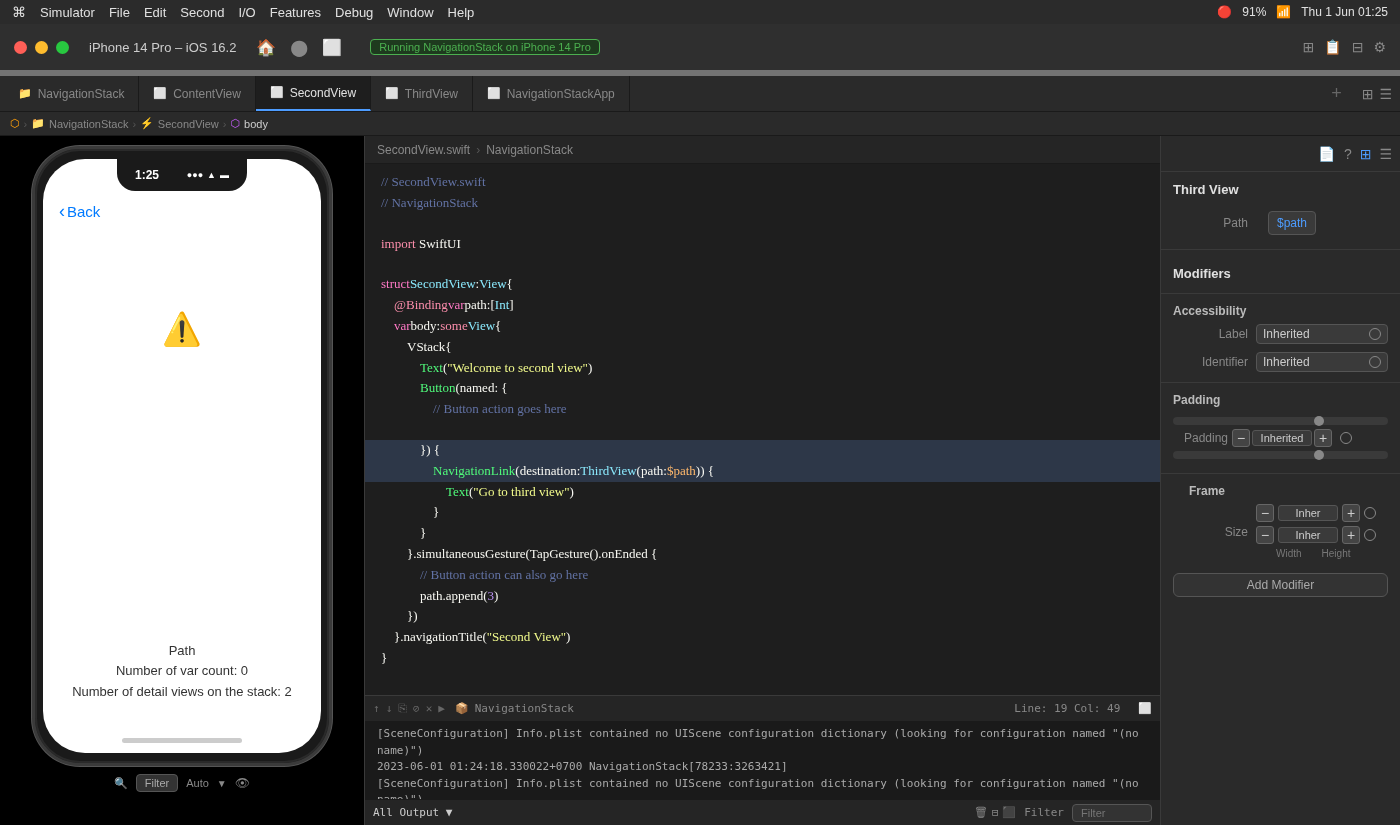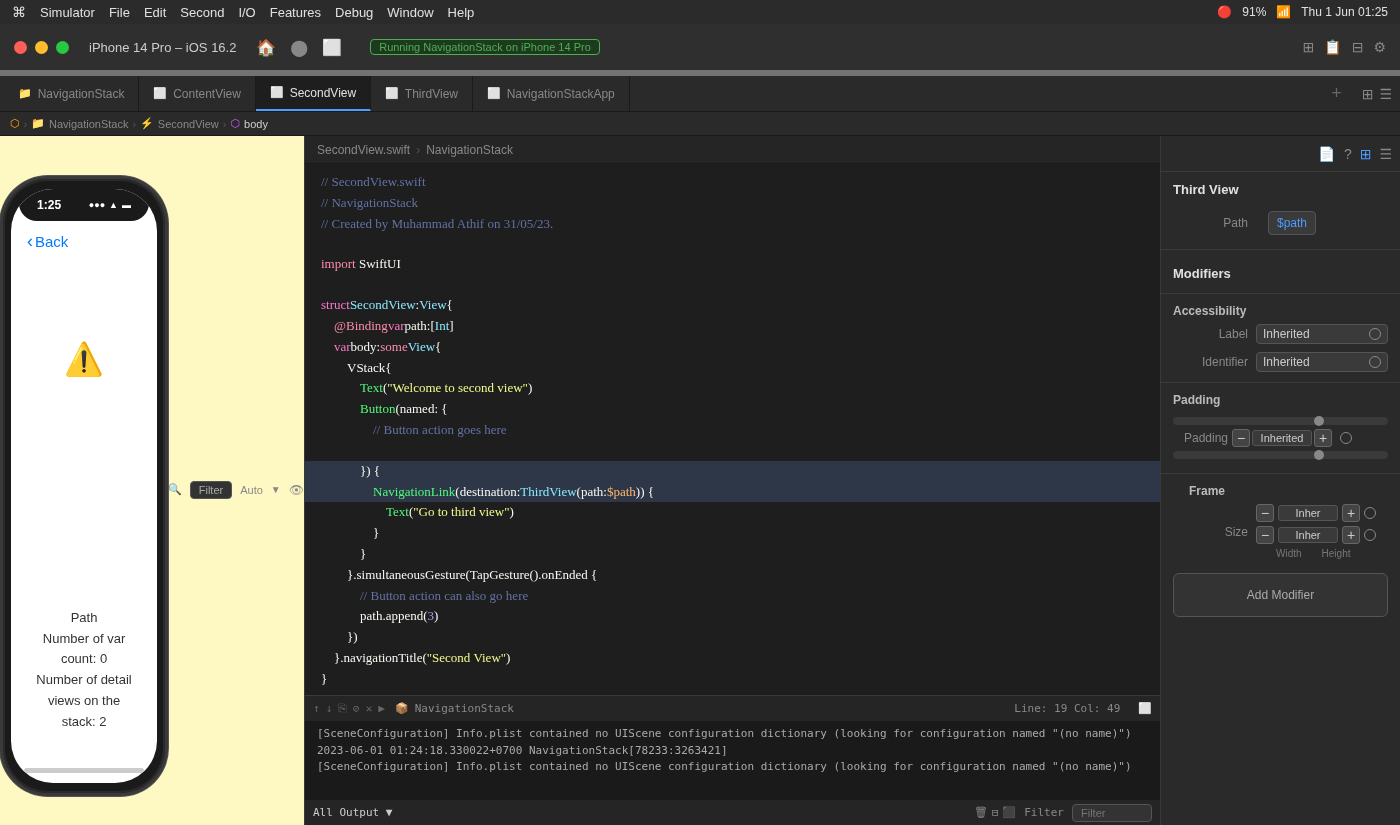--- a/index.html
+++ b/index.html
@@ -122,25 +122,25 @@
 
     
     .main-area {
       flex: 1;
       display: flex;
       overflow: hidden;
     }
 
     
     .simulator-panel {
-      width: 305px;
-      background: #fef9c3;
+      width: 365px;
+      background: #000000;
       flex-shrink: 0;
       display: flex;
-      flex-direction: row;
+      flex-direction: column;
       align-items: center;
       justify-content: flex-start;
       padding-top: 10px;
       border-right: 1px solid #3a3a3a;
     }
 
     .iphone-frame {
       width: 300px;
       height: 620px;
       background: #1a1a1a;
@@ -500,21 +500,21 @@
       align-items: center;
       padding: 4px 12px;
       font-size: 12px;
       color: #ccc;
     }
     .add-modifier-btn {
       margin: 10px 12px 4px;
       background: #333;
       border: 1px solid #555;
       border-radius: 6px;
-      padding: 14px;
+      padding: 4px;
       font-size: 12px;
       color: #aaa;
       text-align: center;
       cursor: pointer;
     }
   </style>
 </head>
 <body>
 
 <div class="menubar">
@@ -651,23 +651,20 @@
       <span>NavigationStack</span>
     </div>
     <div class="code-content">
 
       <div class="code-line">
         <span class="comm">//  SecondView.swift</span>
       </div>
       <div class="code-line">
         <span class="comm">//  NavigationStack</span>
       </div>
-      <div class="code-line">
-        <span class="comm">//  Created by Muhammad Athif on 31/05/23.</span>
-      </div>
       <div class="code-line"></div>
       <div class="code-line">
         <span class="kw">import</span>
         <span class="plain">&nbsp;SwiftUI</span>
       </div>
       <div class="code-line"></div>
       <div class="code-line">
         <span class="kw2">struct </span>
         <span class="type">SecondView</span>
         <span class="plain">: </span>

